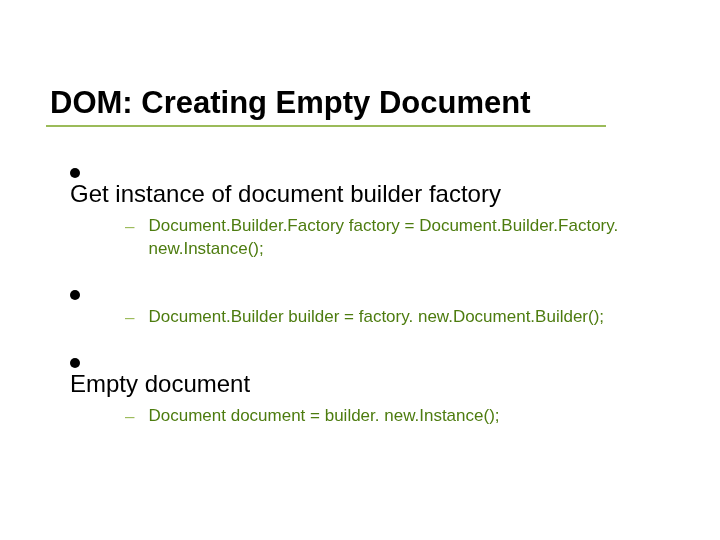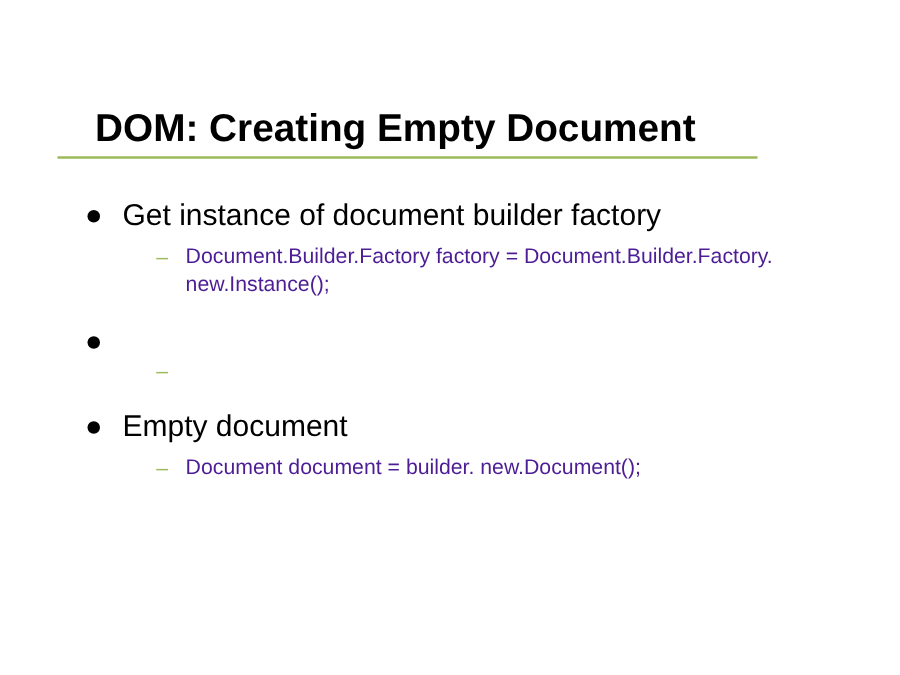--- a/index.html
+++ b/index.html
@@ -15,36 +15,36 @@
       position: relative;
     }
     .slide {
       padding: 85px 50px 30px 50px;
     }
     .title {
       font-size: 31px;
       font-weight: bold;
       color: #000000;
       margin-bottom: 4px;
-      margin-left: 26px;
     }
     .accent-line {
       height: 2px;
       background: #9BBB59;
       width: 560px;
       margin-left: -4px;
       margin-bottom: 30px;
     }
     .content {
       padding-left: 20px;
     }
     .item-level1 {
       display: flex;
       align-items: flex-start;
       margin-bottom: 4px;
+      flex-direction: column;
     }
     .bullet-disc {
       width: 10px;
       height: 10px;
       background: #000000;
       border-radius: 50%;
       flex-shrink: 0;
       margin-top: 11px;
       margin-right: 18px;
     }
@@ -63,21 +63,21 @@
     .dash {
       color: #9BBB59;
       font-size: 17px;
       margin-right: 14px;
       flex-shrink: 0;
       line-height: 1.3;
       margin-top: 1px;
     }
     .text-level2 {
       font-size: 17px;
-      color: #4c1d95;
+      color: #4d7c0f;
       line-height: 1.35;
     }
   </style>
 </head>
 <body>
 
 <div class="slide">
   <div class="title">DOM: Creating Empty Document</div>
   <div class="accent-line"></div>
   <div class="content">
@@ -89,25 +89,26 @@
     <div class="item-level2">
       <div class="dash">–</div>
       <div class="text-level2">Document.Builder.Factory factory = Document.Builder.Factory. new.Instance();</div>
     </div>
 
     <div class="item-level1">
       <div class="bullet-disc"></div>
     </div>
     <div class="item-level2">
       <div class="dash">–</div>
+      <div class="text-level2">Document.Builder builder = factory. new.Document.Builder();</div>
     </div>
 
     <div class="item-level1">
       <div class="bullet-disc"></div>
       <div class="text-level1">Empty document</div>
     </div>
     <div class="item-level2">
       <div class="dash">–</div>
-      <div class="text-level2">Document document = builder. new.Document();</div>
+      <div class="text-level2">Document document = builder. new.Instance();</div>
     </div>
 
   </div>
 </div>
 
 </body></html>

